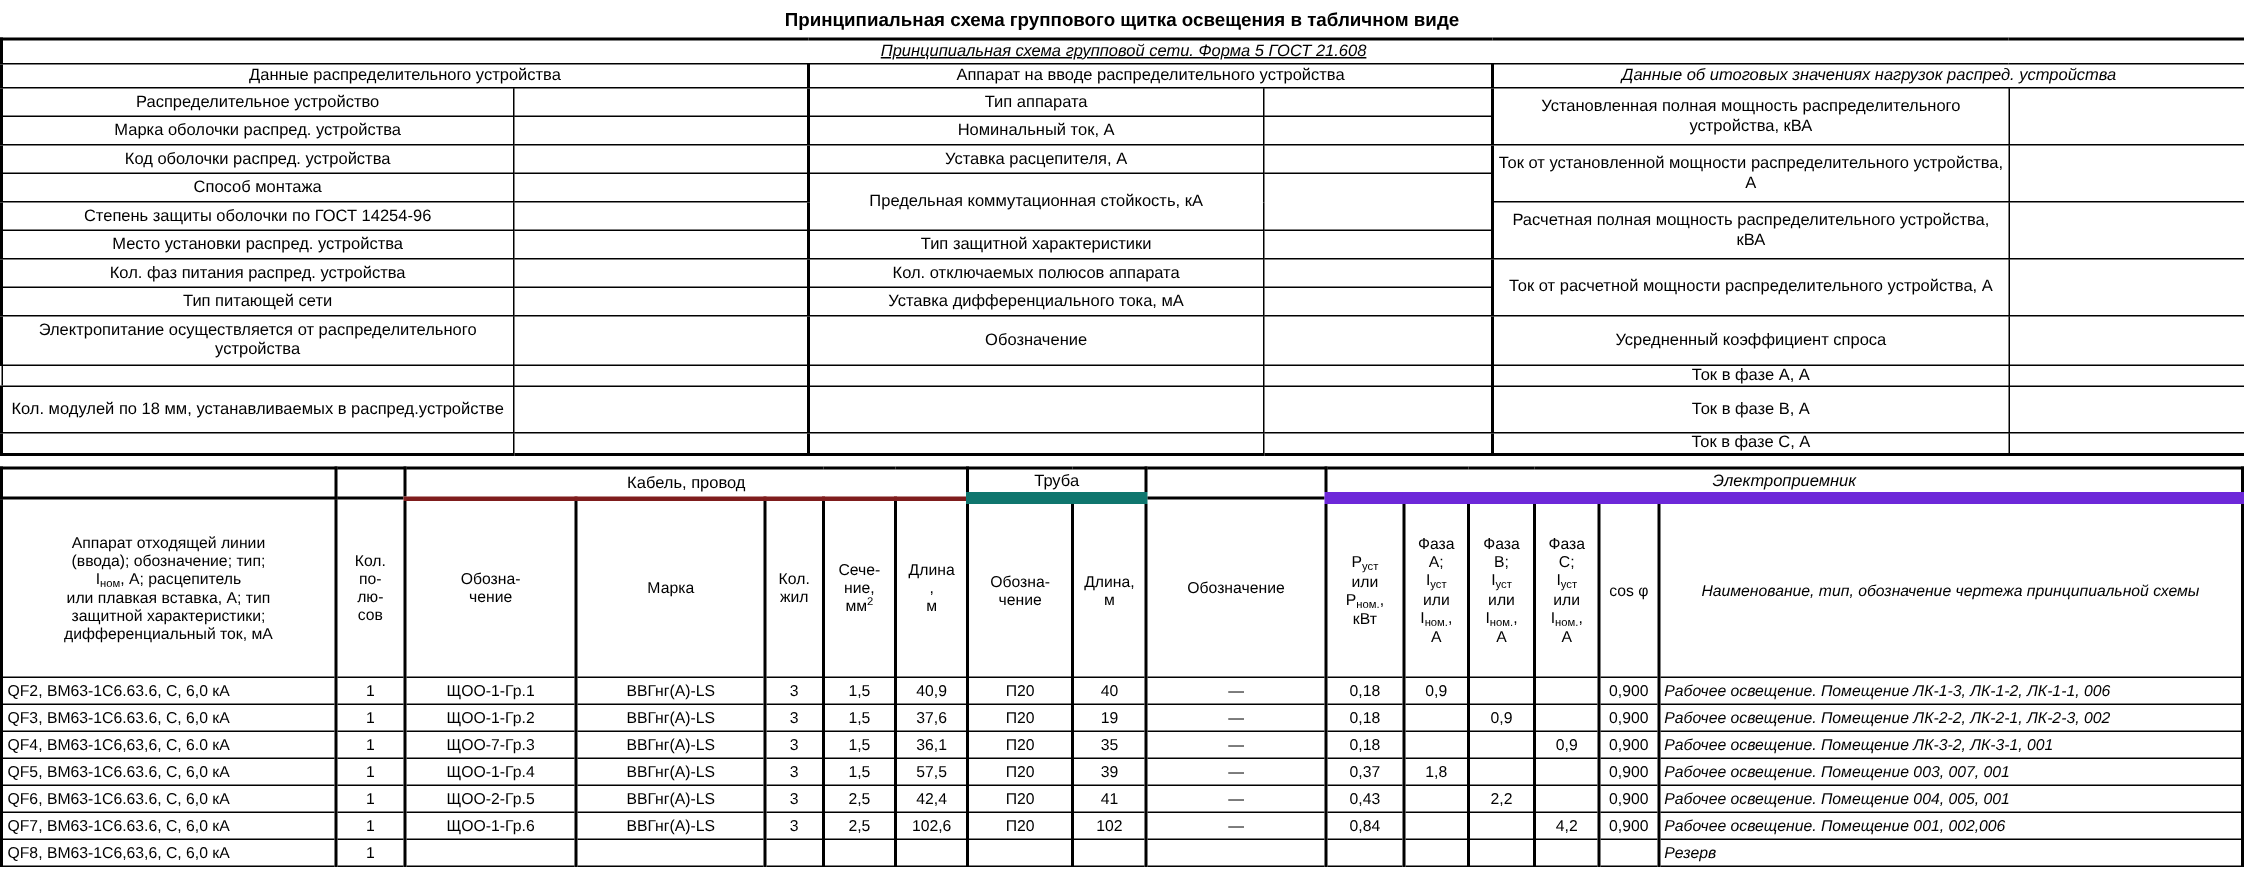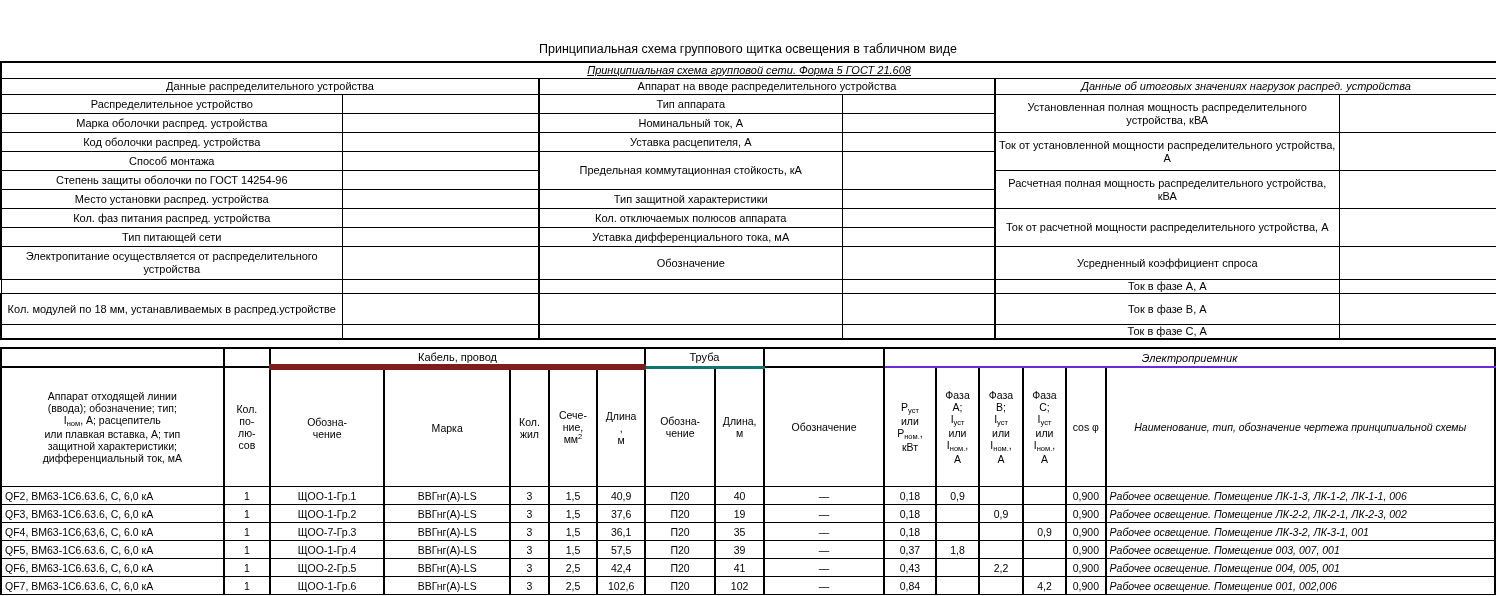--- a/index.html
+++ b/index.html
@@ -18,26 +18,25 @@
   .page {
     position: relative;
     width: 1496px;
     height: 596px;
     box-sizing: border-box;
   }
   
   .doc-title {
     text-align: center;
     font-size: 12.5px;
-    font-weight: normal;
+    font-weight: bold;
     line-height: 14px;
-    padding-top: 18px;
+    padding-top: 6px;
     padding-bottom: 5px;
     letter-spacing: 0px;
-    margin-top: 24px;
   }
   
   table.grid {
     border-collapse: collapse;
     table-layout: fixed;
     width: 1496px;
     font-size: 10.5px;
     line-height: 11.5px;
   }
   table.grid td, table.grid th {
@@ -264,24 +263,24 @@
         <col style="width:42px">
         <col style="width:42px">
       <col style="width:38px">
       <col style="width:376px">
     </colgroup>
     <tbody>
 
       <tr>
         <td class="hdr-band outer-top outer-left thick-r" style="border-bottom:2px solid #000"></td>
         <td class="hdr-band outer-top thick-r" style="border-bottom:2px solid #000"></td>
-        <td class="hdr-band outer-top thick-r" colspan="5" style="border-bottom:6px solid #7f1d1d">Кабель, провод</td>
-        <td class="hdr-band outer-top thick-r" colspan="2" style="border-bottom:3px solid #0f766e">Труба</td>
+        <td class="hdr-band outer-top thick-r" colspan="5" style="border-bottom:3px solid #7f1d1d">Кабель, провод</td>
+        <td class="hdr-band outer-top thick-r" colspan="2" style="border-bottom:8px solid #0f766e">Труба</td>
         <td class="hdr-band outer-top thick-r" style="border-bottom:2px solid #000"></td>
-        <td class="hdr-band outer-top outer-right" colspan="6" style="border-bottom:2px solid #6d28d9">Электроприемник</td>
+        <td class="hdr-band outer-top outer-right" colspan="6" style="border-bottom:8px solid #6d28d9">Электроприемник</td>
       </tr>
 
       <tr>
         <td class="hdr-cell outer-left thick-r" style="height:118px">
           Аппарат отходящей линии<br>(ввода); обозначение; тип;<br>I<sub>ном</sub>, А; расцепитель<br>или плавкая вставка, А; тип<br>защитной характеристики;<br>дифференциальный ток, мА
         </td>
         <td class="hdr-cell thick-r">Кол.<br>по-<br>лю-<br>сов</td>
         <td class="hdr-cell thick-r">Обозна-<br>чение</td>
         <td class="hdr-cell thick-r">Марка</td>
         <td class="hdr-cell thick-r">Кол.<br>жил</td>
@@ -400,16 +399,34 @@
           <td class="data-cell thick-r">П20</td>
           <td class="data-cell thick-r">102</td>
           <td class="data-cell thick-r">—</td>
           <td class="data-cell thick-r">0,84</td>
           <td class="data-cell thick-r"></td>
           <td class="data-cell thick-r"></td>
           <td class="data-cell thick-r">4,2</td>
           <td class="data-cell thick-r">0,900</td>
           <td class="data-cell left outer-right">Рабочее освещение. Помещение 001, 002,006</td>
         </tr>
+        <tr>
+          <td class="data-cell left outer-left thick-r">QF8, ВМ63-1С6,63,6, С, 6,0 кА</td>
+          <td class="data-cell thick-r">1</td>
+          <td class="data-cell thick-r"></td>
+          <td class="data-cell thick-r"></td>
+          <td class="data-cell thick-r"></td>
+          <td class="data-cell thick-r"></td>
+          <td class="data-cell thick-r"></td>
+          <td class="data-cell thick-r"></td>
+          <td class="data-cell thick-r"></td>
+          <td class="data-cell thick-r"></td>
+          <td class="data-cell thick-r"></td>
+          <td class="data-cell thick-r"></td>
+          <td class="data-cell thick-r"></td>
+          <td class="data-cell thick-r"></td>
+          <td class="data-cell thick-r"></td>
+          <td class="data-cell left outer-right">Резерв</td>
+        </tr>
       </tbody>
   </table>
 
 </div>
 
 </body></html>

